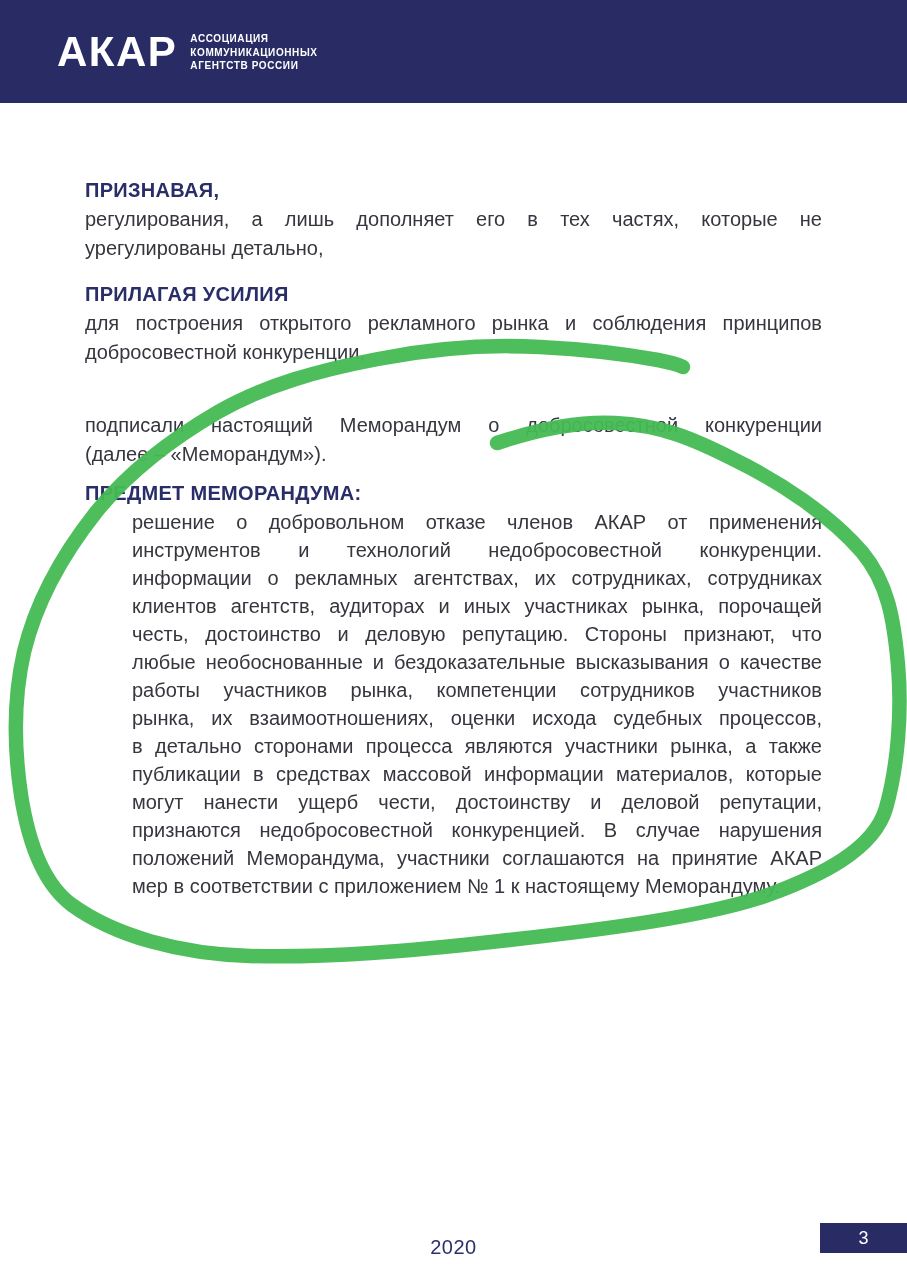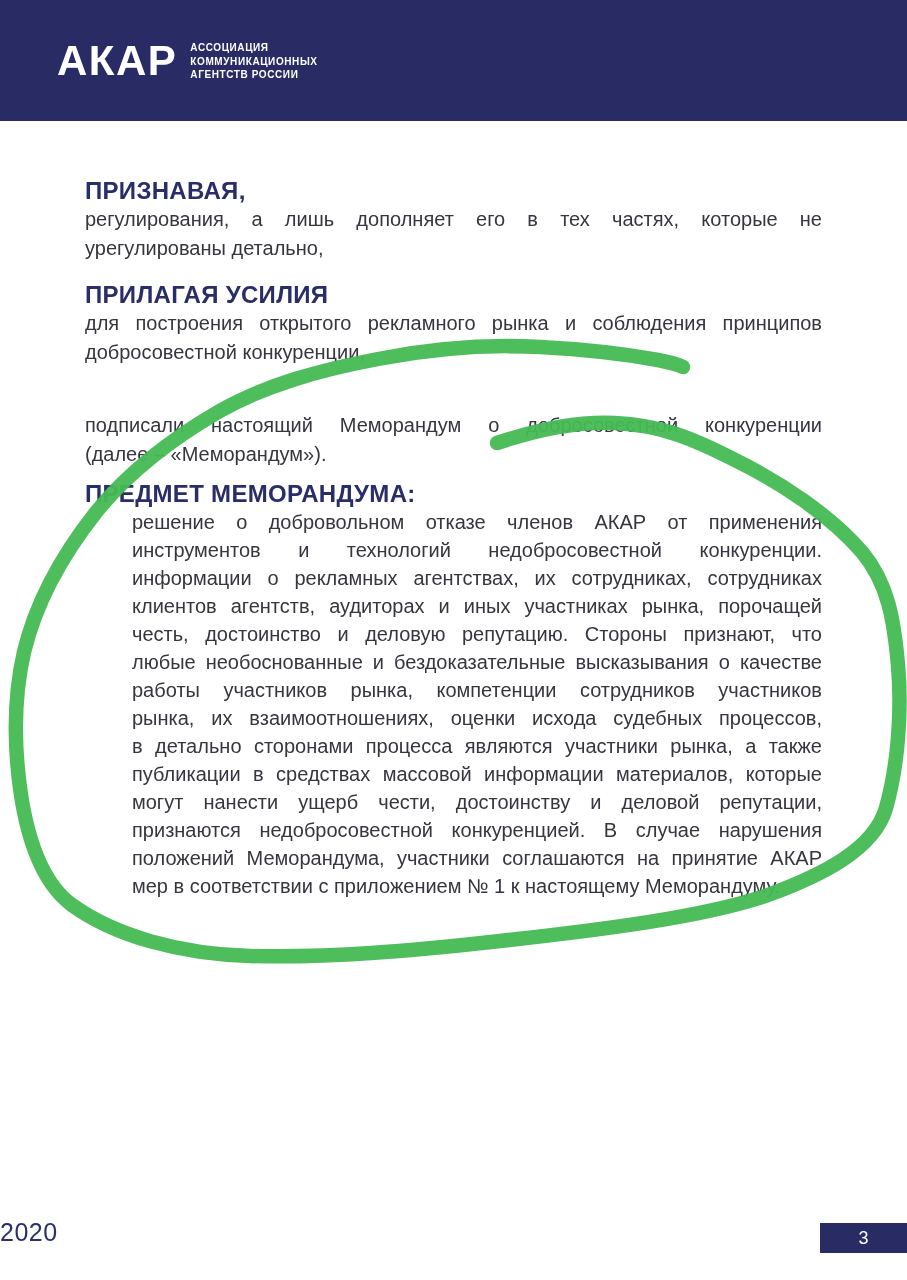--- a/index.html
+++ b/index.html
@@ -6,64 +6,64 @@
   .page{
     position:relative;
     width:907px;height:1280px;
     background:#ffffff;
     overflow:hidden;
     font-family:"Liberation Sans", sans-serif;
     margin:0 auto;
   }
   
   .topbar{
-    position:absolute;left:0;top:0;right:0;height:121px;
+    position:absolute;left:0;top:0;right:0;height:103px;
     background:#282b64;
     display:flex;align-items:center;
     padding-left:57px;box-sizing:border-box;
   }
   .logo-word{
     color:#ffffff;font-size:42px;font-weight:bold;
     letter-spacing:1.5px;line-height:1;
   }
   .tagline{
     margin-left:13px;margin-top:2px;
     color:#ffffff;font-size:10px;font-weight:bold;
     letter-spacing:0.6px;line-height:13.5px;
   }
   
   .content{
     position:absolute;left:85px;top:176px;width:737px;
     color:#35363e;font-size:20px;line-height:29px;
   }
   .sec-heading{
-    margin:0;color:#292d68;font-size:24px;font-weight:bold;
+    margin:0;color:#292d68;font-size:20px;font-weight:bold;
     letter-spacing:0.3px;line-height:29px;
   }
   .ln{text-align:justify;text-align-last:justify;}
   .ln.last{text-align-last:left;}
   .sec1{margin-bottom:17px;}
   .sec2{margin-bottom:44px;}
   .para{margin-bottom:10px;}
   .sec4 .ln{line-height:28px;margin-left:47px;}
   
   .annotation{
     position:absolute;left:0;top:0;width:907px;height:1280px;
     pointer-events:none;
   }
   .annotation path{
     fill:none;stroke-width:14.5;
     stroke-linecap:round;stroke-linejoin:round;
     opacity:0.95;
   }
   
   .year{
-    position:absolute;left:0;right:0;bottom:33px;
-    text-align:left;color:#2b2f6e;
-    font-size:25px;letter-spacing:0.5px;
+    position:absolute;left:0;right:0;bottom:21px;
+    text-align:center;color:#2b2f6e;
+    font-size:20px;letter-spacing:0.5px;
   }
   .pagebox{
     position:absolute;right:0;bottom:27px;
     width:87px;height:30px;background:#282b64;
     color:#ffffff;font-size:18px;
     display:flex;align-items:center;justify-content:center;
   }
 </style>
 </head>
 <body>

